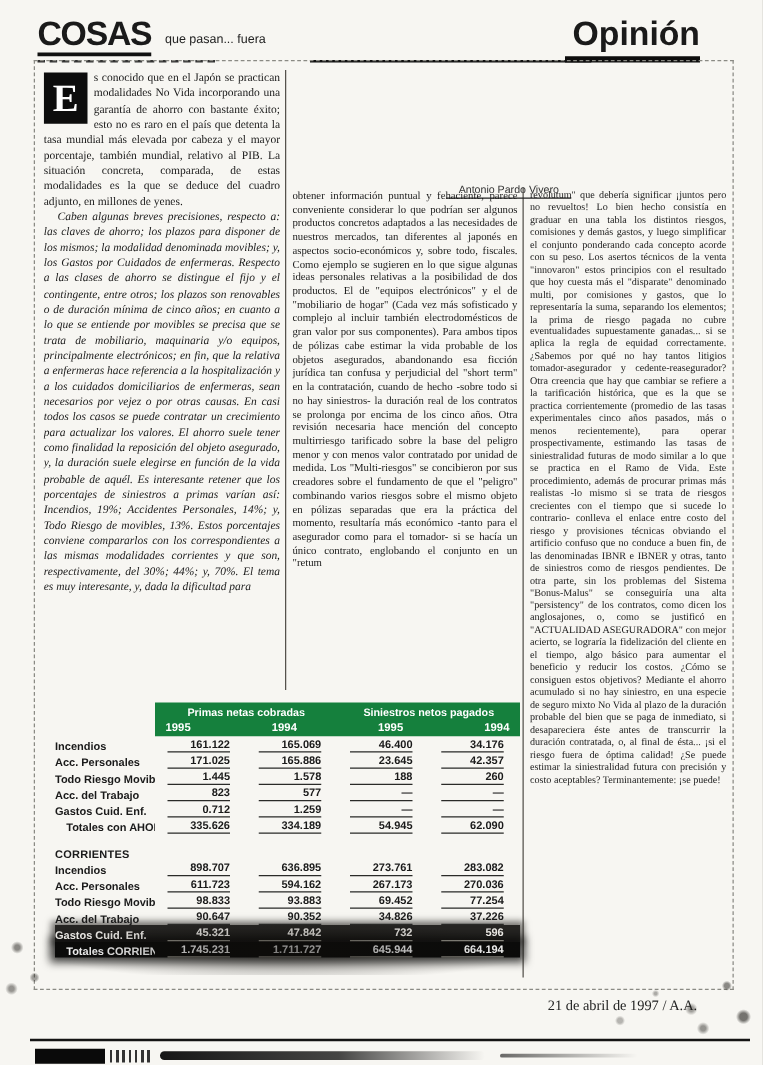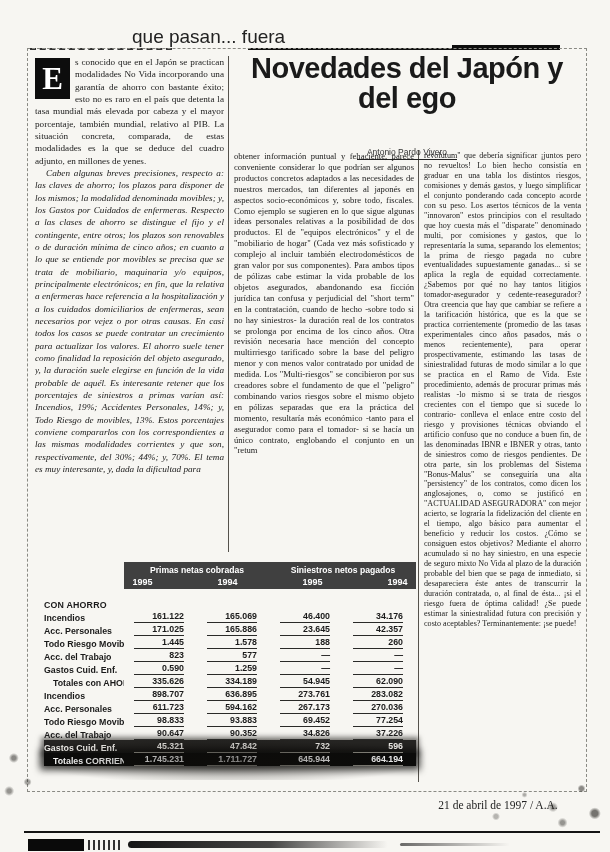--- a/index.html
+++ b/index.html
@@ -5,21 +5,21 @@
   html,body{margin:0;padding:0;background:#d8d6d0;}
   .page{position:relative;width:610px;height:852px;background:#f7f6f2;overflow:hidden;
         font-family:"Liberation Serif",serif;color:#1a1a1a;}
   
   .masthead{position:absolute;left:30px;top:14px;width:555px;height:34px;}
   .brand{position:absolute;left:0;top:0;font-family:"Liberation Sans",sans-serif;
          font-weight:900;font-size:27px;letter-spacing:-1px;line-height:1;
          border-bottom:3px solid #111;padding-bottom:1px;}
   .brand-dashes{position:absolute;left:0;top:34px;width:142px;border-top:2px dashed #333;}
   .tagline{position:absolute;left:102px;top:12px;font-family:"Liberation Sans",sans-serif;
-           font-size:19px;color:#222;}
+           font-size:10px;color:#222;}
   .mast-rule{position:absolute;left:218px;top:34px;width:225px;border-top:2px solid #111;}
   .section-title{position:absolute;right:25px;top:0;font-family:"Liberation Sans",sans-serif;
                  font-weight:900;font-size:27px;line-height:1;}
   .section-bar{position:absolute;right:25px;top:31px;width:108px;height:5px;background:#0d0d0d;}
   
   .frame{position:absolute;left:27px;top:48px;width:558px;height:742px;
          border:1px dashed #8a8a84;}
   .divider-1{position:absolute;left:228px;top:56px;height:496px;border-left:1px solid #55524c;}
   .divider-2{position:absolute;left:418px;top:150px;height:632px;border-left:1px solid #55524c;}
   
@@ -37,21 +37,21 @@
   .col2{left:234px;top:151px;width:180px;height:404px;font-size:8.6px;line-height:1.27;}
   .col3{left:424px;top:151px;width:157px;height:618px;font-size:8.1px;line-height:1.23;}
   .dropcap{float:left;width:35px;height:41px;background:#0d0d0d;color:#fff;
            font-family:"Liberation Serif",serif;font-weight:bold;font-size:31px;
            line-height:41px;text-align:center;margin:2px 5px 2px 0;}
   
   .itable{position:absolute;left:44px;top:562px;width:372px;
           font-family:"Liberation Sans",sans-serif;font-weight:bold;font-size:8.8px;}
   .thead{display:grid;grid-template-columns:80px 292px;}
   .thead .spacer{}
-  .tbar{background:#404040;color:#fff;padding:3px 0 2px;}
+  .tbar{background:#15803d;color:#fff;padding:3px 0 2px;}
   .tbar .groups{display:flex;}
   .tbar .groups span{flex:1;text-align:center;font-size:8.6px;}
   .tbar .years{display:flex;margin-top:2px;gap:48px;}
   .tbar .years span{flex:1;text-align:center;font-size:9px;}
   .trow{display:grid;grid-template-columns:80px 73px 73px 73px 73px;
         align-items:end;height:13px;}
   .trow.section{margin-top:7px;height:14px;}
   .tlabel{white-space:nowrap;overflow:hidden;}
   .tlabel .u{border-bottom:1px solid #2a2a28;padding-bottom:1px;}
   .sec .u{letter-spacing:0.2px;}
@@ -89,31 +89,32 @@
         radial-gradient(circle at 30% 30%,rgba(30,28,24,.5) 2px,transparent 5px),
         radial-gradient(circle at 60% 70%,rgba(30,28,24,.4) 2px,transparent 4px),
         radial-gradient(circle at 20% 85%,rgba(30,28,24,.45) 2px,transparent 5px);}
 </style>
 </head>
 <body>
 
 <div class="page">
 
   <div class="masthead">
+    <span class="brand">COSAS</span>
     <span class="brand-dashes"></span>
     <span class="tagline">que pasan... fuera</span>
     <span class="mast-rule"></span>
+    <span class="section-title">Opinión</span>
     <span class="section-bar"></span>
   </div>
 
   <div class="frame"></div>
   <div class="divider-1"></div>
   <div class="divider-2"></div>
 
-  <div class="headline">Novedades del Japón y del ego</div>
   <div class="byline-wrap">
     <span class="byline">Antonio Pardo Vivero</span>
   </div>
 
   <div class="col col1">
     <div class="dropcap">E</div>
     <p>s conocido que en el Japón se practican modalidades No Vida incorporando una garantía de ahorro con bastante éxito; esto no es raro en el país que detenta la tasa mundial más elevada por cabeza y el mayor porcentaje, también mundial, relativo al PIB. La situación concreta, comparada, de estas modalidades es la que se deduce del cuadro adjunto, en millones de yenes.</p>
     <p>Caben algunas breves precisiones, respecto a: las claves de ahorro; los plazos para disponer de los mismos; la modalidad denominada movibles; y, los Gastos por Cuidados de enfermeras. Respecto a las clases de ahorro se distingue el fijo y el contingente, entre otros; los plazos son renovables o de duración mínima de cinco años; en cuanto a lo que se entiende por movibles se precisa que se trata de mobiliario, maquinaria y/o equipos, principalmente electrónicos; en fin, que la relativa a enfermeras hace referencia a la hospitalización y a los cuidados domiciliarios de enfermeras, sean necesarios por vejez o por otras causas. En casi todos los casos se puede contratar un crecimiento para actualizar los valores. El ahorro suele tener como finalidad la reposición del objeto asegurado, y, la duración suele elegirse en función de la vida probable de aquél. Es interesante retener que los porcentajes de siniestros a primas varían así: Incendios, 19%; Accidentes Personales, 14%; y, Todo Riesgo de movibles, 13%. Estos porcentajes conviene compararlos con los correspondientes a las mismas modalidades corrientes y que son, respectivamente, del 30%; 44%; y, 70%. El tema es muy interesante, y, dada la dificultad para</p>
   </div>
 
@@ -135,23 +136,20 @@
         </div>
         <div class="years">
           <span>1995</span>
           <span>1994</span>
           <span>1995</span>
           <span>1994</span>
         </div>
       </div>
     </div>
     <div>
-        <div class="trow section">
-          <span class="tlabel sec"><span class="u">CON AHORRO</span></span>
-        </div>
         <div class="trow">
           <span class="tlabel"><span class="u">Incendios</span></span>
           <span class="tval"><span class="u">161.122</span></span>
           <span class="tval"><span class="u">165.069</span></span>
           <span class="tval"><span class="u">46.400</span></span>
           <span class="tval"><span class="u">34.176</span></span>
         </div>
         <div class="trow">
           <span class="tlabel"><span class="u">Acc. Personales</span></span>
           <span class="tval"><span class="u">171.025</span></span>
@@ -168,31 +166,34 @@
         </div>
         <div class="trow">
           <span class="tlabel"><span class="u">Acc. del Trabajo</span></span>
           <span class="tval"><span class="u">823</span></span>
           <span class="tval"><span class="u">577</span></span>
           <span class="tval"><span class="u">—</span></span>
           <span class="tval"><span class="u">—</span></span>
         </div>
         <div class="trow">
           <span class="tlabel"><span class="u">Gastos Cuid. Enf.</span></span>
-          <span class="tval"><span class="u">0.590</span></span>
+          <span class="tval"><span class="u">0.712</span></span>
           <span class="tval"><span class="u">1.259</span></span>
           <span class="tval"><span class="u">—</span></span>
           <span class="tval"><span class="u">—</span></span>
         </div>
         <div class="trow total">
           <span class="tlabel"><span class="u">Totales con AHORRO</span></span>
           <span class="tval"><span class="u">335.626</span></span>
           <span class="tval"><span class="u">334.189</span></span>
           <span class="tval"><span class="u">54.945</span></span>
           <span class="tval"><span class="u">62.090</span></span>
+        </div>
+        <div class="trow section">
+          <span class="tlabel sec"><span class="u">CORRIENTES</span></span>
         </div>
         <div class="trow">
           <span class="tlabel"><span class="u">Incendios</span></span>
           <span class="tval"><span class="u">898.707</span></span>
           <span class="tval"><span class="u">636.895</span></span>
           <span class="tval"><span class="u">273.761</span></span>
           <span class="tval"><span class="u">283.082</span></span>
         </div>
         <div class="trow">
           <span class="tlabel"><span class="u">Acc. Personales</span></span>

